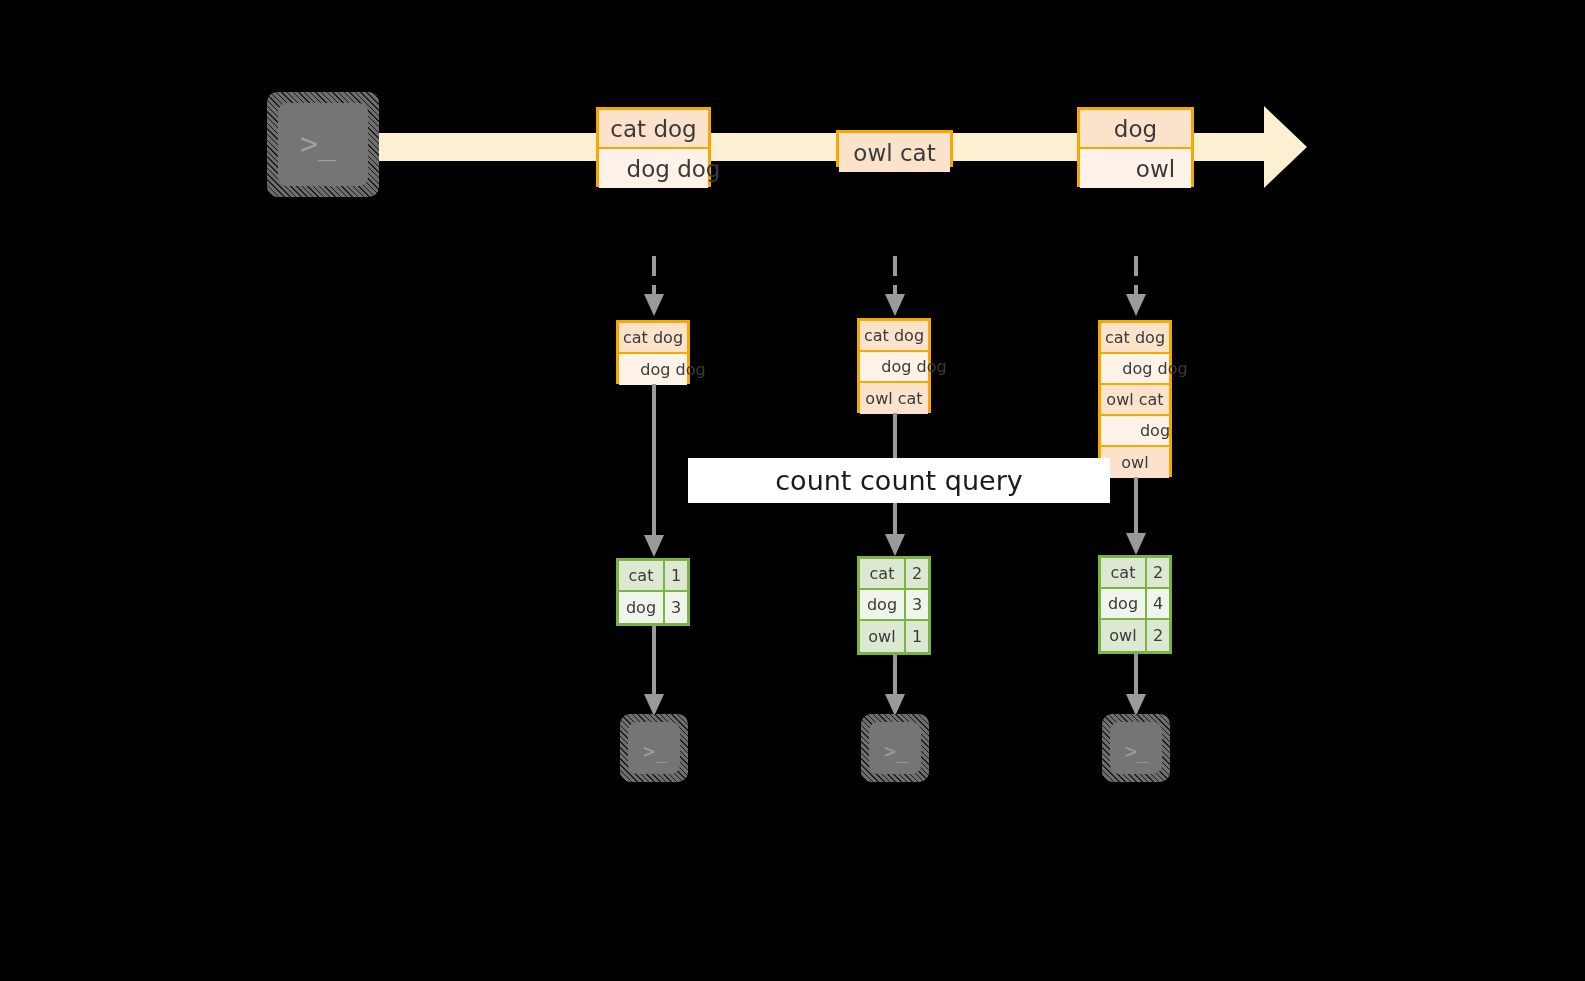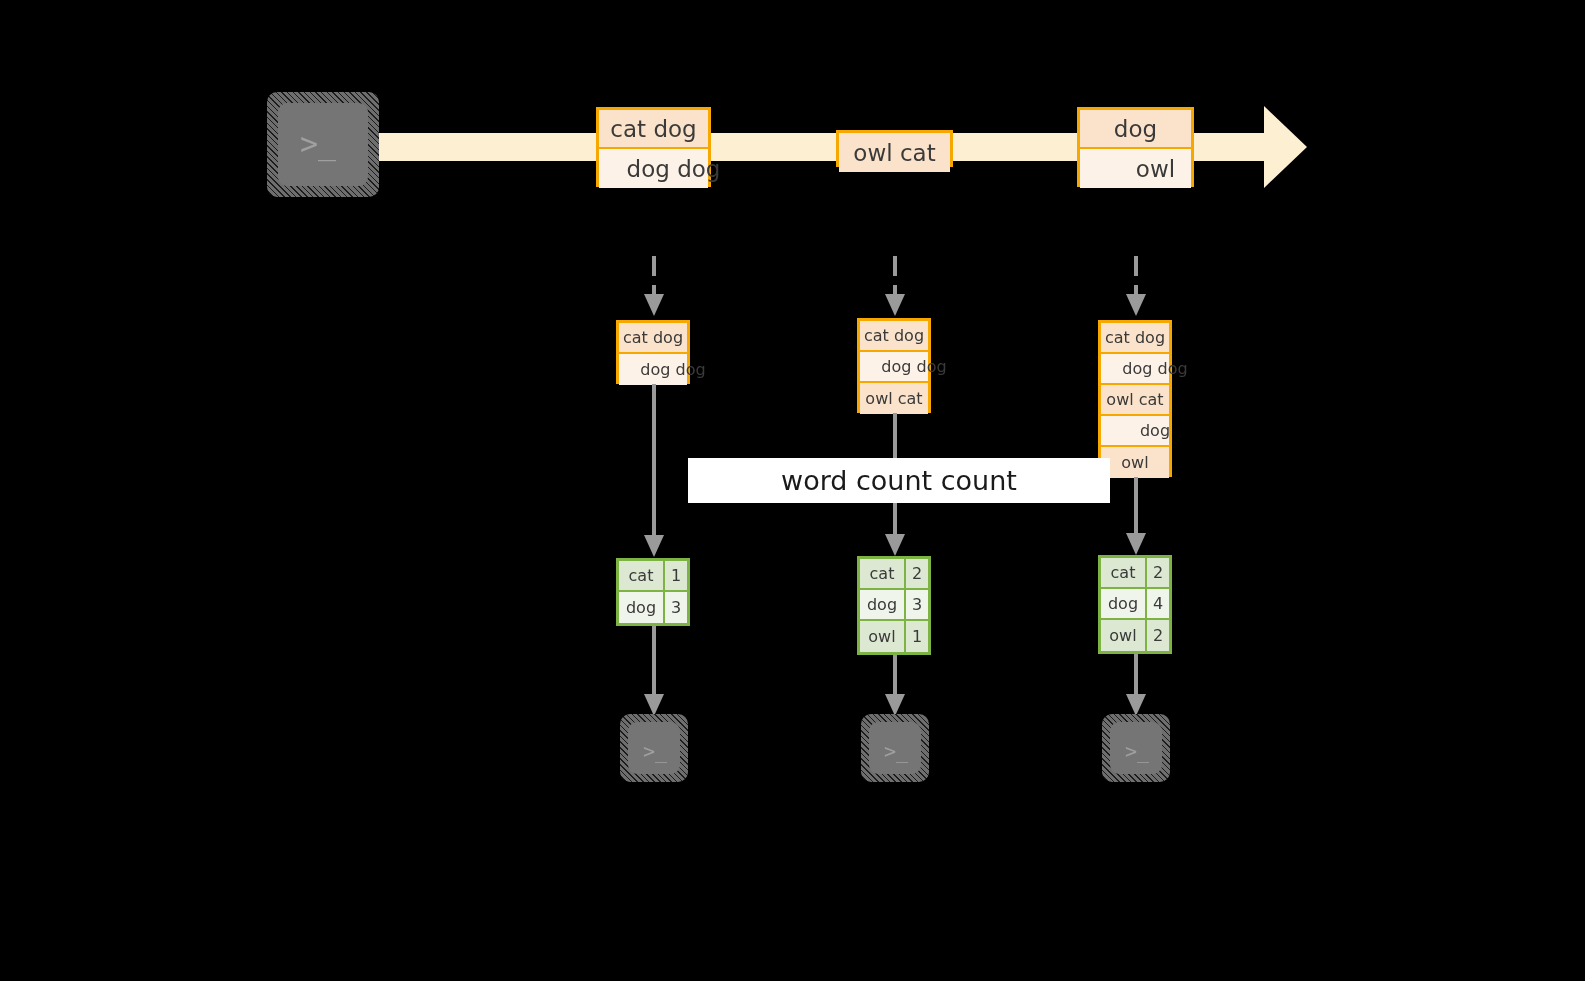--- a/index.html
+++ b/index.html
@@ -322,15 +322,15 @@
     </svg>
   </div>
 
   <div class="terminal small" style="left:1102px; top:714px; width:68px; height:68px;">
     <div class="hatch"></div>
     <div class="body">
       <div class="glyph">&gt;_</div>
     </div>
   </div>
 
-  <div class="query-label">word count count</div>
+  <div class="query-label">count count query</div>
 
 </div>
 
 </body></html>

